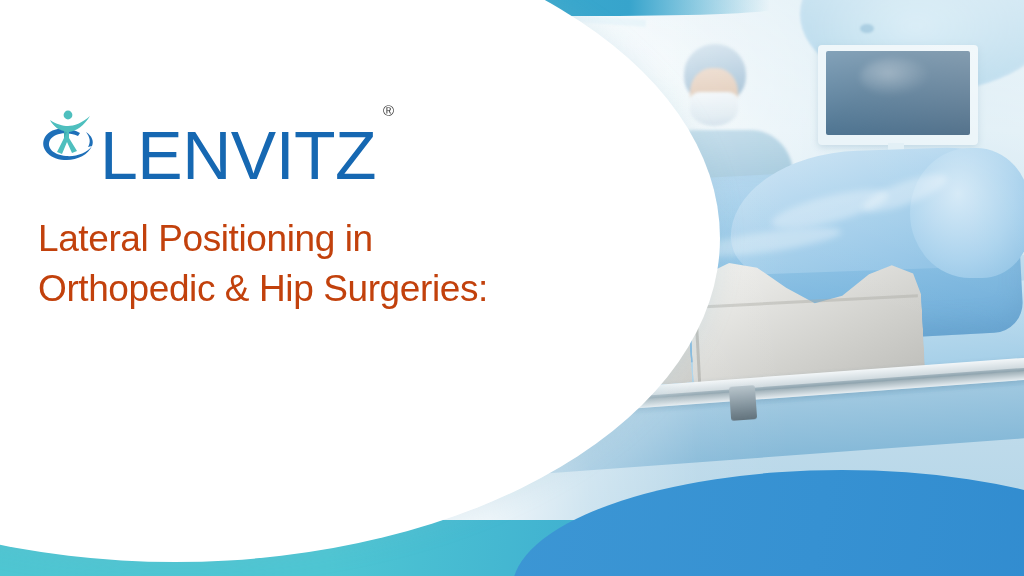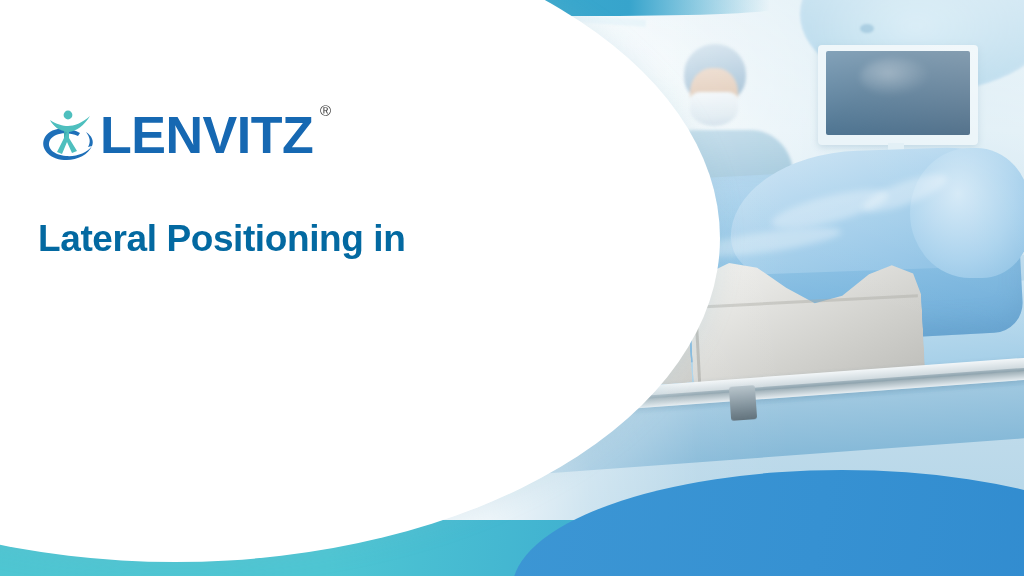--- a/index.html
+++ b/index.html
@@ -385,48 +385,49 @@
     height: 62px;
     flex: 0 0 auto;
     margin-top: 2px;
   }
   .logo-word-wrap {
     position: relative;
     margin-left: -4px;
   }
   .logo-word {
     font-family: "Liberation Sans", sans-serif;
-    font-size: 52px;
-    font-weight: bold;
+    font-size: 68px;
+    font-weight: normal;
     letter-spacing: -0.5px;
     color: #1668B2;
     line-height: 62px;
     display: block;
+    margin-top: 20px;
   }
   .logo-reg {
     position: absolute;
     right: -18px;
     top: -2px;
     font-size: 15px;
     color: #3a3a3a;
     font-family: "Liberation Sans", sans-serif;
   }
 
   .headline {
     position: absolute;
     left: 38px;
     top: 214px;
     width: 580px;
   }
   .headline-line {
     display: block;
     font-family: "Liberation Sans", sans-serif;
     font-size: 37px;
-    font-weight: bold;
-    color: #0369a1;
+    font-weight: normal;
+    color: #c2410c;
     line-height: 50px;
     letter-spacing: -0.4px;
     white-space: nowrap;
   }
 </style>
 </head>
 <body>
 
 <div id="banner">
 
@@ -525,16 +526,17 @@
         <path d="M26 32 L26 25 C22 24 17 21 14 17 C19 22 24 25 29 26 Z" fill="#3FAEB2"></path>
       </svg>
       <div class="logo-word-wrap">
         <span class="logo-word">LENVITZ</span>
         <span class="logo-reg">®</span>
       </div>
     </div>
 
     <div class="headline">
       <span class="headline-line">Lateral Positioning in</span>
+      <span class="headline-line">Orthopedic &amp; Hip Surgeries:</span>
     </div>
 
   </div>
 </div>
 
 </body></html>

